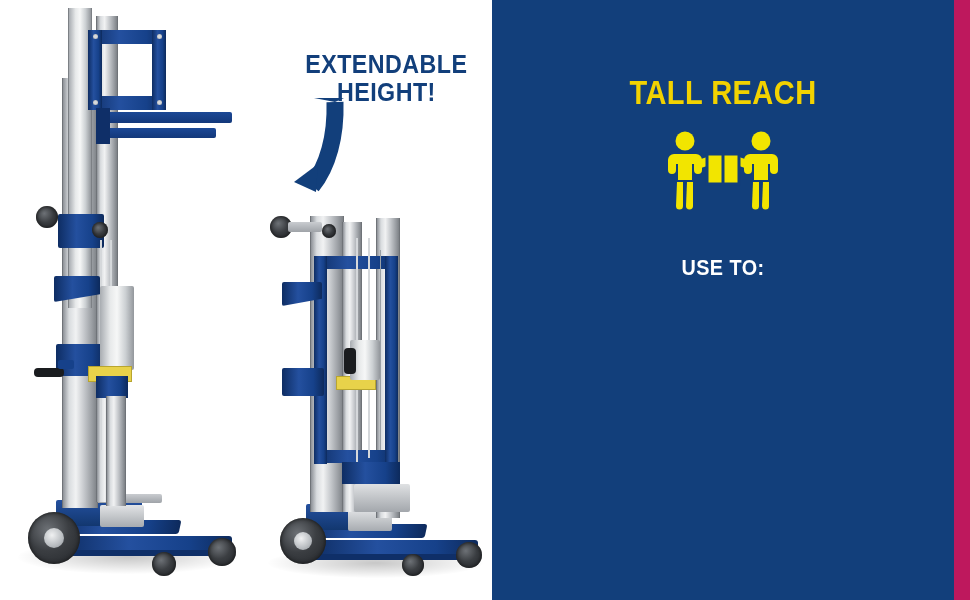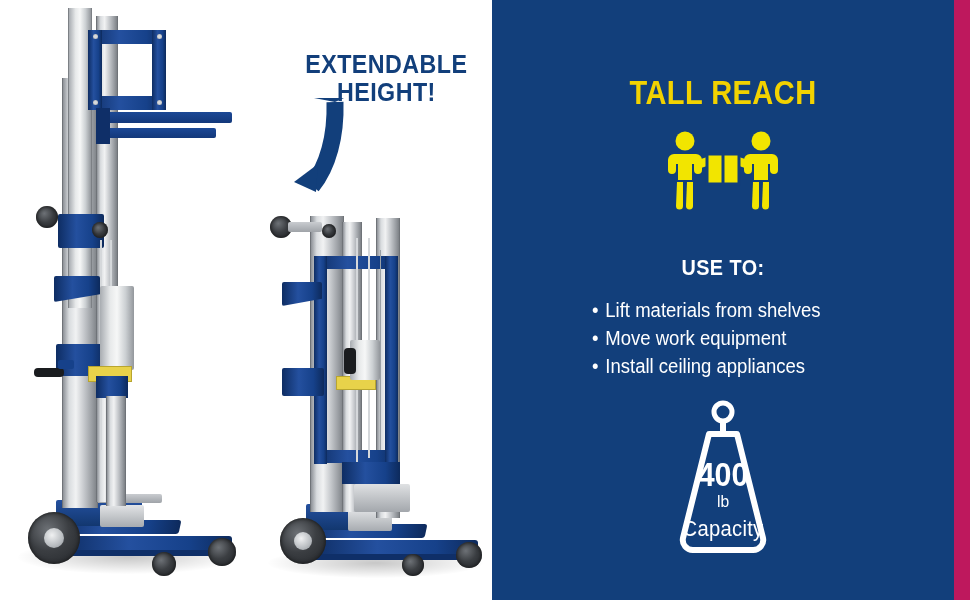--- a/index.html
+++ b/index.html
@@ -370,38 +370,15 @@
         <path d="M83 30 l-12 -4 -3 8 12 4 z"></path>
 
         <path d="M42 24 h32 v30 h-32 z"></path>
       </g>
       <path d="M42 24 h32 v30 h-32 z" fill="none" stroke="#123f7b" stroke-width="3"></path>
       <path d="M58 24 v30" stroke="#123f7b" stroke-width="3"></path>
     </svg>
 
     <div class="use-to">USE TO:</div>
 
-    <div class="bullets">
-      <div class="bullet">
-        <span class="dot">•</span><span>Lift materials from shelves</span>
-      </div>
-      <div class="bullet">
-        <span class="dot">•</span><span>Move work equipment</span>
-      </div>
-      <div class="bullet">
-        <span class="dot">•</span><span>Install ceiling appliances</span>
-      </div>
-    </div>
-
-    <div class="capacity-badge">
-      <svg viewBox="0 0 144 155" width="144" height="155">
-
-        <circle cx="72" cy="12" r="9" fill="none" stroke="#ffffff" stroke-width="5"></circle>
-        <rect x="69" y="19" width="6" height="14" fill="#ffffff"></rect>
-
-        <path d="M58 34 h28 l26 104 a10 10 0 0 1 -10 12 h-60 a10 10 0 0 1 -10 -12 z" fill="none" stroke="#ffffff" stroke-width="6" stroke-linejoin="round"></path>
-      </svg>
-      <div class="cap-number">400</div>
-      <div class="cap-unit">lb</div>
-      <div class="cap-word">Capacity</div>
-    </div>
+
   </div>
 </div>
 
 </body></html>

